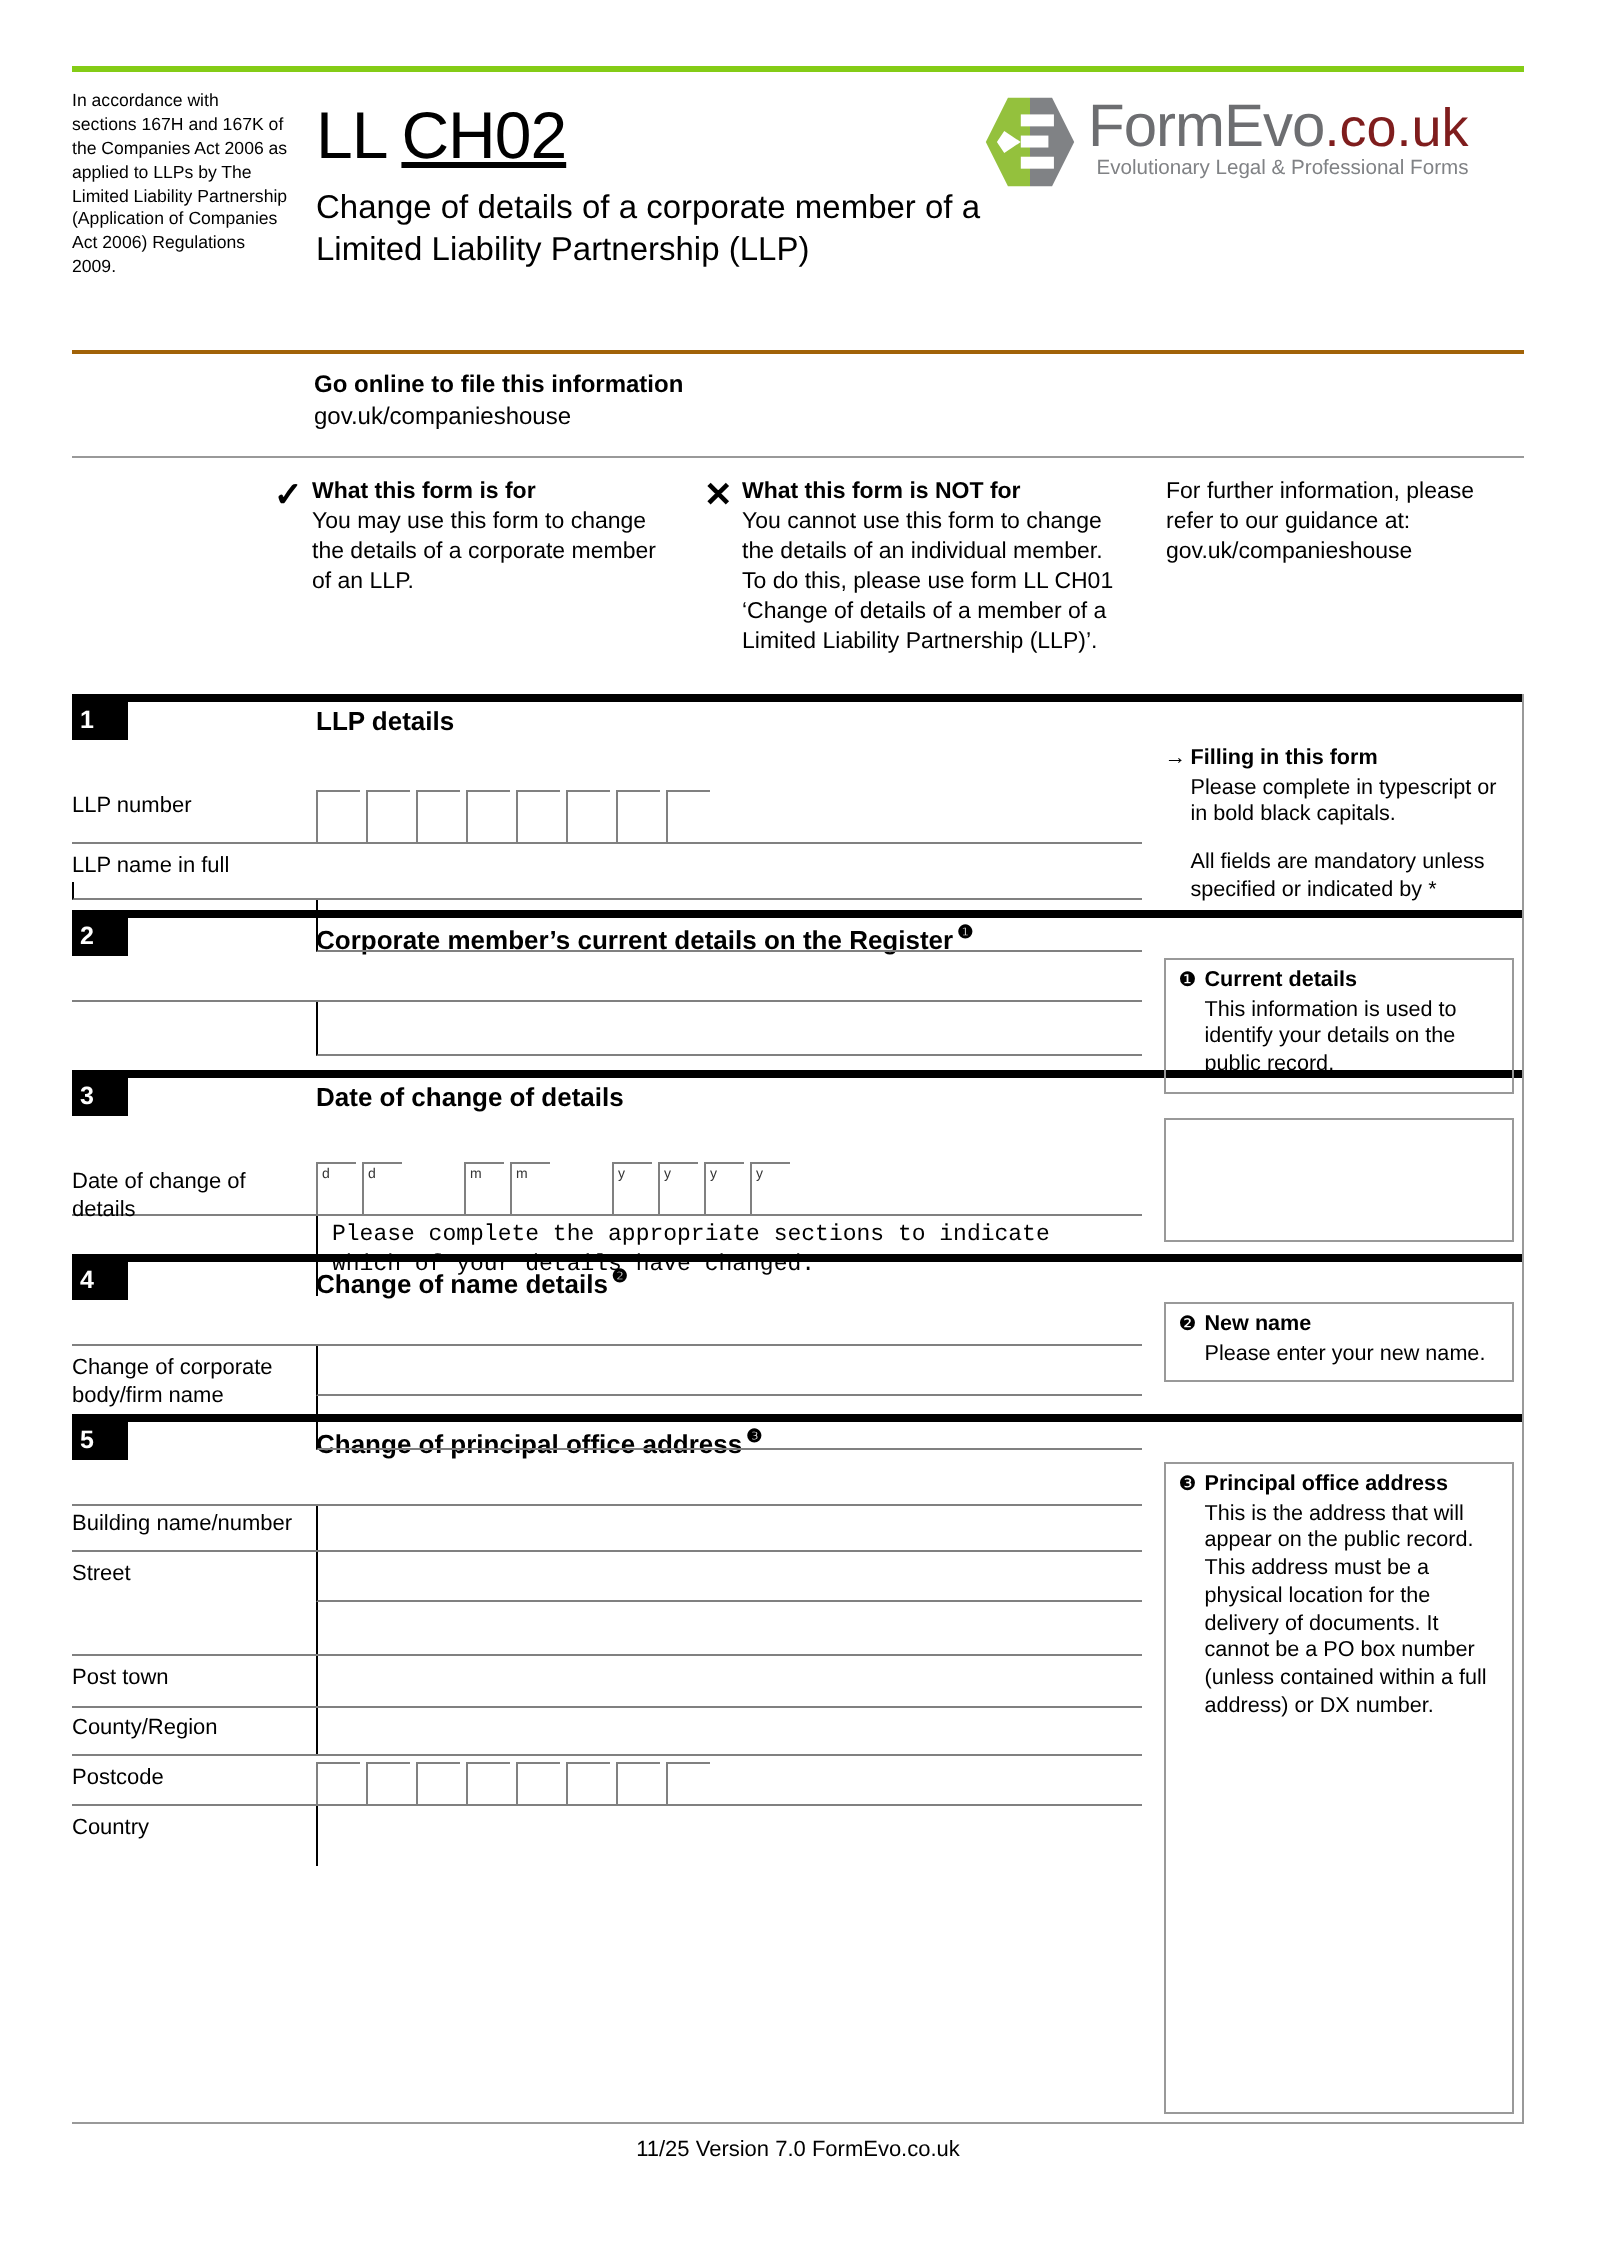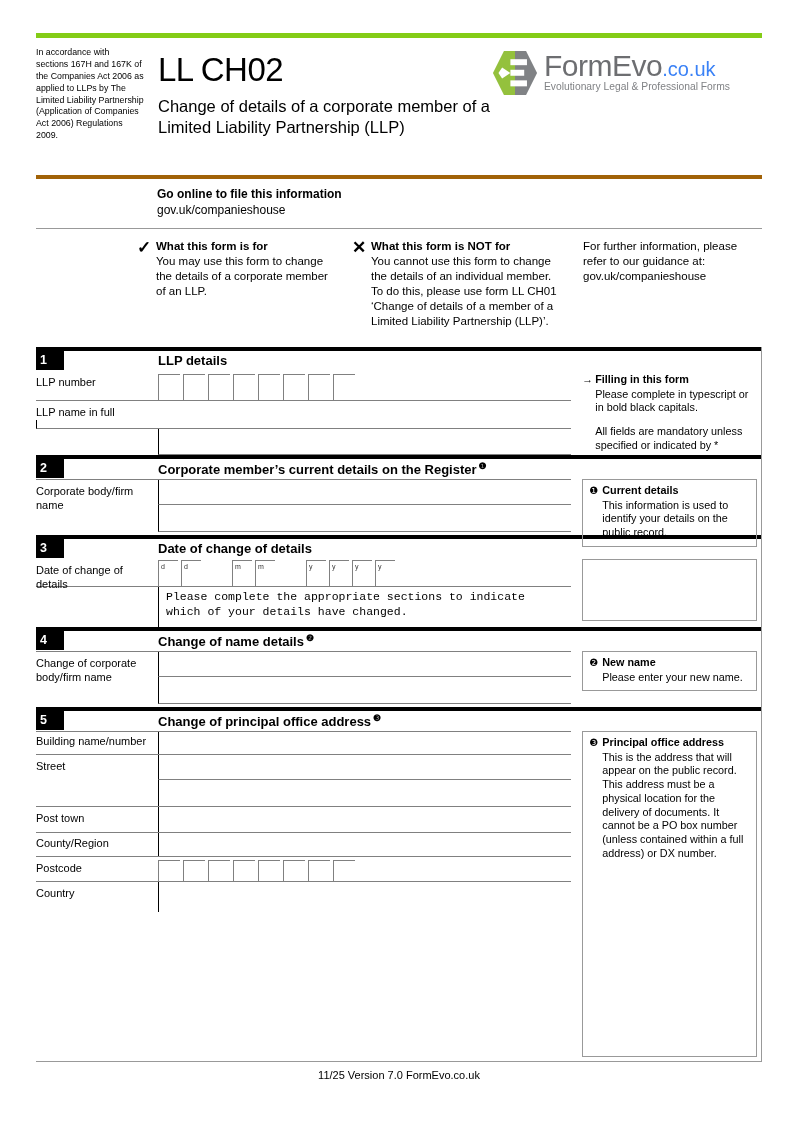--- a/index.html
+++ b/index.html
@@ -1,35 +1,35 @@
 <!DOCTYPE html>
 <html><head>
 <meta charset="utf-8">
 <style>
   * { box-sizing: border-box; }
   body { margin:0; background:#fff; color:#000; font-family:"Liberation Sans", sans-serif; }
   .page { width:800px; height:1130px; padding:33px 38px 0 36px; position:relative; background:#fff; }
 
   
-  .header { display:flex; border-top:5px solid #84cc16; padding-top:9px; height:142px; }
+  .header { display:flex; border-top:3px solid #84cc16; padding-top:9px; height:142px; }
   .legal { width:122px; font-size:8.8px; line-height:1.35; padding-right:14px; }
   .titleblock { flex:1; padding-top:4px; }
   .code { font-size:33px; letter-spacing:-0.5px; }
   .code-bold { font-weight:normal; }
-  .code-light { font-weight:normal; margin-left:7px; }
+  .code-light { font-weight:normal; margin-left:7px;text-decoration:underline; }
   .subtitle { font-size:16.5px; line-height:1.3; margin-top:7px; }
   .logo { width:270px; padding-top:2px; }
   .logo-row { display:flex; align-items:flex-start; }
   .logo-icon { width:46px; height:48px; margin-right:6px; flex:none; }
   .logo-text { white-space:nowrap; }
   .brand { font-size:30px; color:#6d6e71; letter-spacing:-0.5px; }
-  .brand-domain { font-size:20px; color:#3b82f6; }
+  .brand-domain { font-size:27px; color:#7f1d1d; }
   .tagline { font-size:10.3px; color:#808285; margin-top:-2px; text-align:right; }
 
-  .grayrule { border-top:4px solid #a16207; }
+  .grayrule { border-top:2px solid #a16207; }
 
   
   .online { height:53px; padding:8px 0 0 121px; }
   .online-head { font-weight:bold; font-size:12px; }
   .online-url { font-size:12px; margin-top:2px; }
 
   
   .info3 { display:flex; height:119px; border-top:1px solid #999; padding-top:10px; font-size:11.5px; line-height:1.3; }
   .gcol { display:flex; }
   .gcol1 { margin-left:101px; width:215px; padding-right:16px; }
@@ -40,21 +40,21 @@
 
   
   .form-lower { height:715px; border-right:1px solid #999; border-bottom:1px solid #999; }
   .secbar { height:4px; background:#000; }
   .sec-head { display:flex; height:20px; }
   .badge { width:28px; height:19px; background:#000; color:#fff; font-weight:bold; font-size:12.5px; padding:2px 0 0 4px; }
   .sec-title { margin-left:94px; font-weight:bold; font-size:13px; padding-top:2px; }
   .sup-marker { font-size:9px; vertical-align:super; margin-left:2px; }
 
   .sec-body { display:flex; }
-  .main-col { width:536px; }
+  .main-col { width:536px;margin-top:21px; }
   .notes-col { width:175px; margin-left:11px; margin-right:4px; font-size:10.8px; line-height:1.27; }
 
   .rows { width:100%; }
   .rows.topline { border-top:1px solid #808080; }
   .frow { display:flex; position:relative; }
   .frow.rowline { border-bottom:1px solid #808080; }
   .flabel { width:122px; font-size:11px; line-height:1.25; padding:5px 6px 0 0; }
   .ffield { flex:1; }
   .ffield.vline { border-left:1px solid #000000;font-family:Liberation Mono, monospace; }
   .ffield.fieldline { border-bottom:1px solid #808080; }
@@ -193,24 +193,20 @@
     </div>
 
     <div class="secbar"></div>
     <div class="sec-head">
       <div class="badge">2</div>
       <div class="sec-title"><span>Corporate member’s current details on the Register</span><span class="sup-marker">❶</span></div>
     </div>
     <div class="sec-body" style="height:56px;">
       <div class="main-col">
         <div class="rows topline">
-          <div class="frow" style="height:25px;">
-            <div class="flabel">Corporate body/firm name</div>
-            <div class="ffield vline fieldline"></div>
-          </div>
           <div class="frow" style="height:27px;">
             <div class="flabel"></div>
             <div class="ffield vline fieldline"></div>
           </div>
         </div>
       </div>
       <div class="notes-col">
         <div class="note note-boxed">
           <div class="note-row">
             <div class="note-mark">❶</div>

